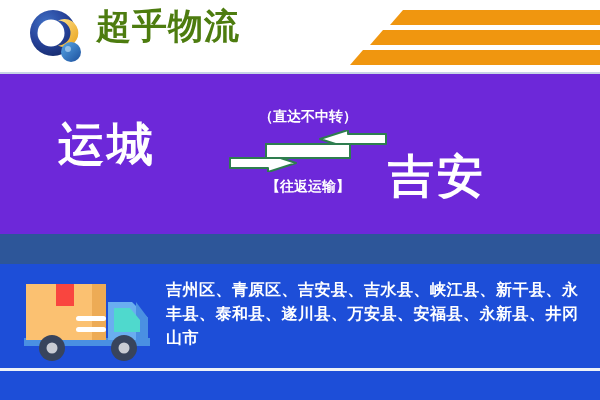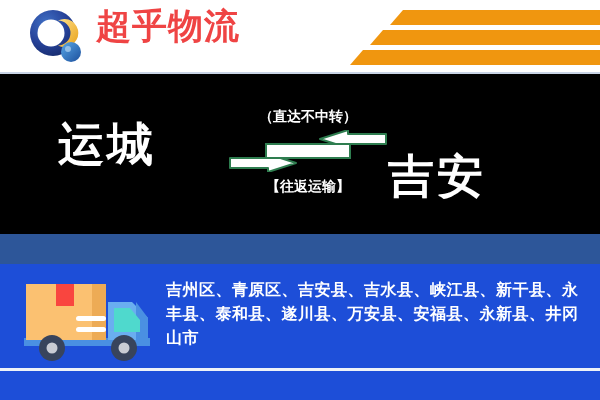--- a/index.html
+++ b/index.html
@@ -34,21 +34,21 @@
   }
   .logo-text {
     position: absolute;
     left: 96px; top: 6px;
     width: 250px;
   }
   .logo-cn {
     font-family: "DejaVu Sans", "Liberation Sans", sans-serif;
     font-size: 35px;
     font-weight: bold;
-    color: #ef4444;
+    color: #4d7c0f;
     letter-spacing: 1px;
     line-height: 40px;
     white-space: nowrap;
   }
   .logo-en {
     font-family: "Liberation Sans", "DejaVu Sans", sans-serif;
     font-size: 11px;
     font-weight: bold;
     color: #333333;
     letter-spacing: 6.5px;
@@ -68,21 +68,21 @@
   }
   .stripe.s1 { top: 2px;  width: 210px; clip-path: polygon(13px 0, 100% 0, 100% 100%, 0 100%); }
   .stripe.s2 { top: 22px; width: 230px; clip-path: polygon(13px 0, 100% 0, 100% 100%, 0 100%); }
   .stripe.s3 { top: 42px; width: 250px; clip-path: polygon(13px 0, 100% 0, 100% 100%, 0 100%); }
 
   
   .route-panel {
     position: absolute;
     left: 0; top: 72px;
     width: 600px; height: 160px;
-    background: #000000;
+    background: #6d28d9;
     border-top: 2px solid #c8d4e6;
   }
   .city {
     position: absolute;
     top: 40px;
     font-family: "DejaVu Sans", "Liberation Sans", sans-serif;
     font-size: 46px;
     font-weight: bold;
     color: #ffffff;
     letter-spacing: 3px;

